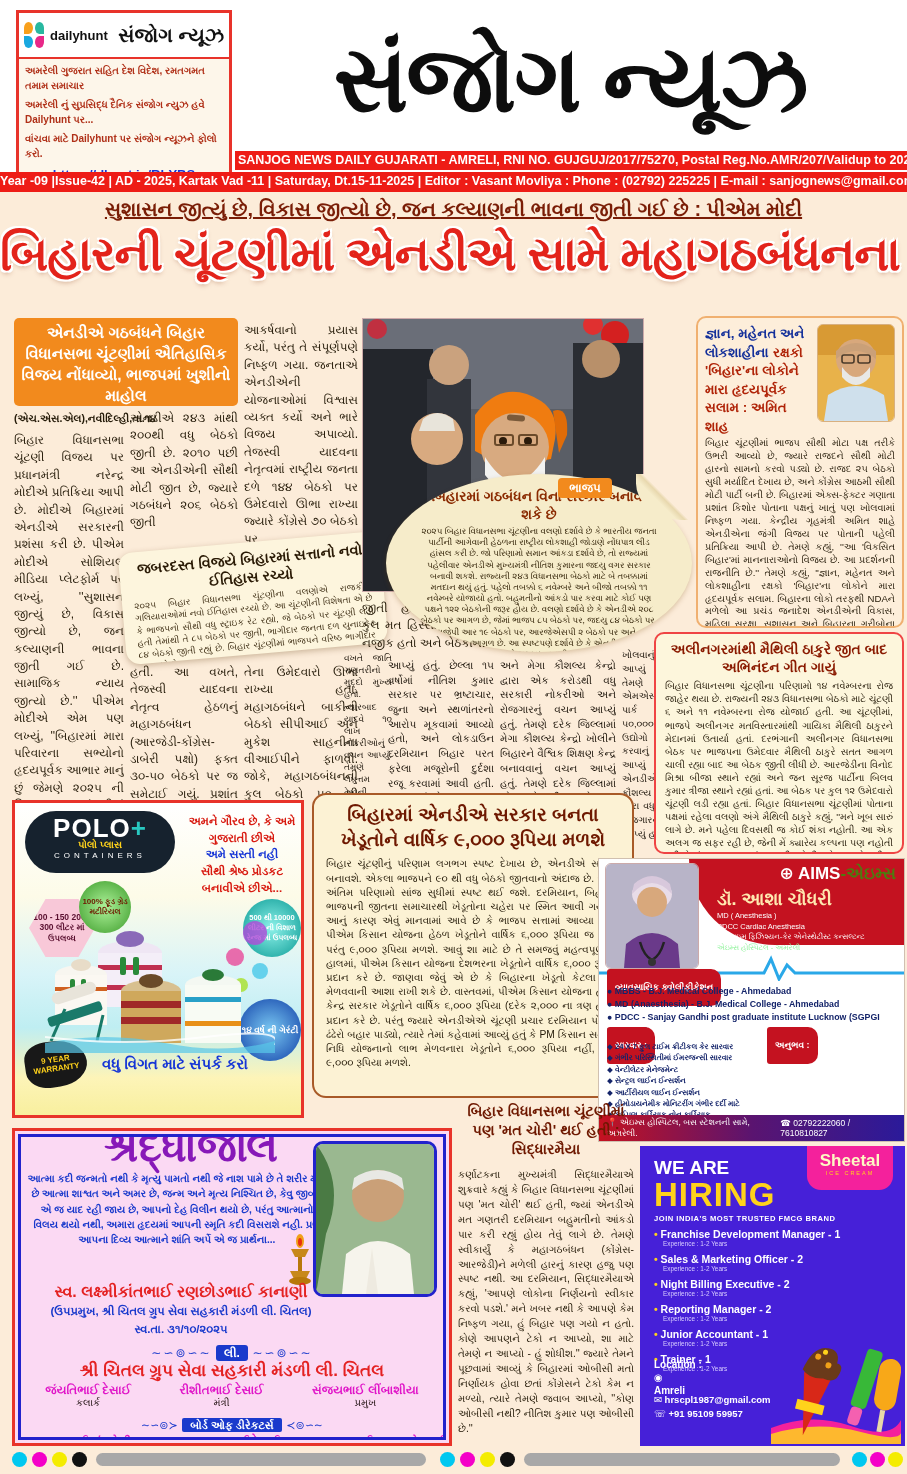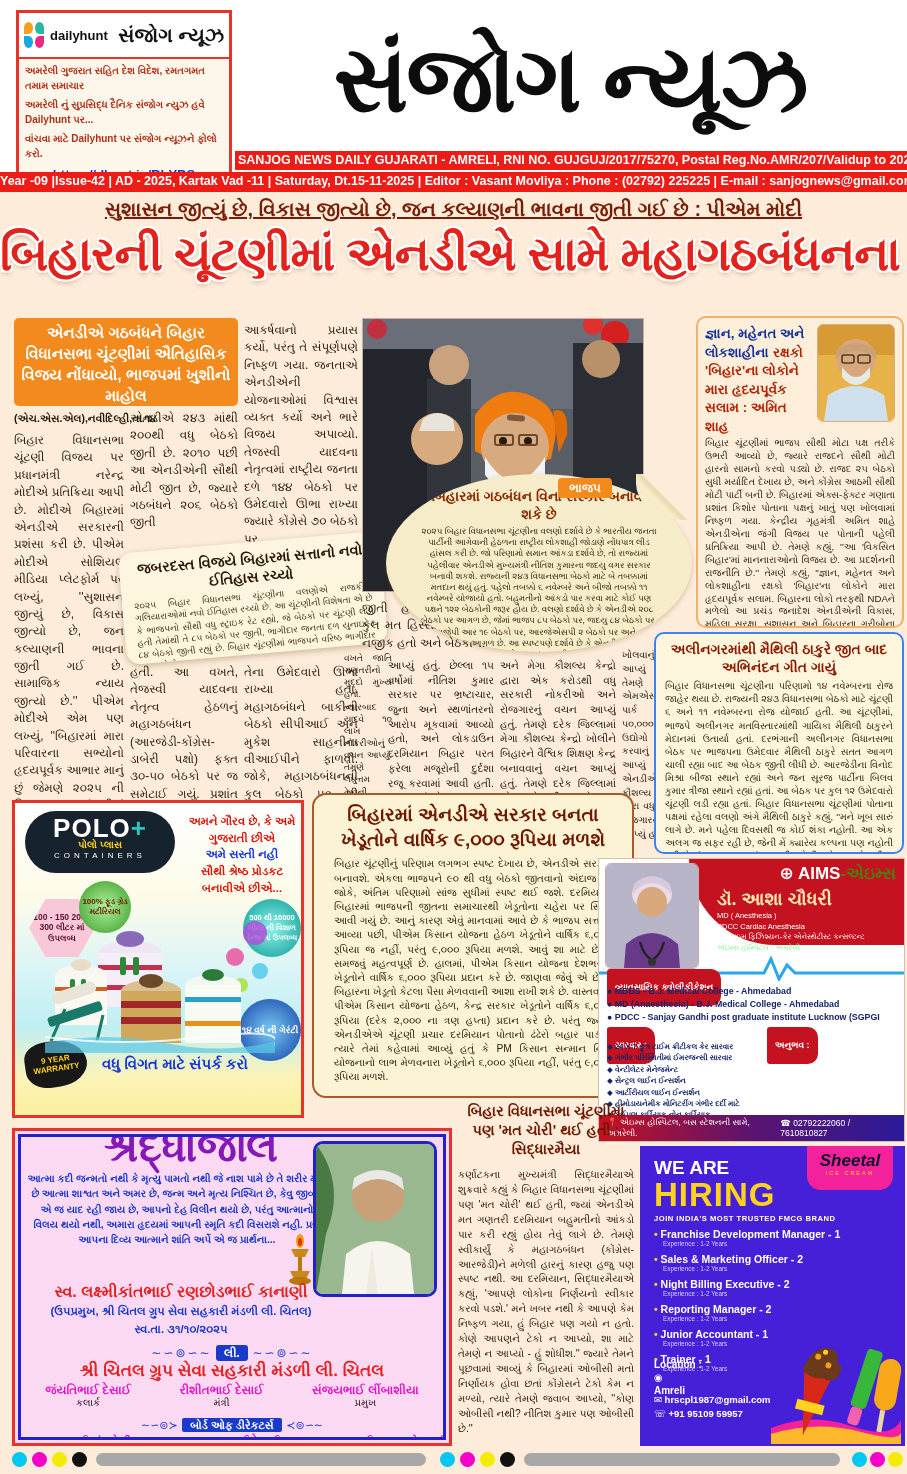--- a/index.html
+++ b/index.html
@@ -52,27 +52,27 @@
   .curl{left:636px;top:474px;width:56px;height:46px;background:linear-gradient(225deg,#fcecd9 48%,#e8d8ae 52%,#f6ecca 60%);border-radius:0 0 0 80%;z-index:5;}
   .colM1{left:388px;top:658px;width:106px;height:150px;overflow:hidden;font-size:10.5px;line-height:1.4;}
   .colM2{left:500px;top:658px;width:116px;height:150px;overflow:hidden;font-size:10.5px;line-height:1.4;}
   .col5{left:622px;top:648px;width:66px;height:212px;overflow:hidden;font-size:9.5px;line-height:1.45;}
   .shah-box{left:696px;top:316px;width:208px;height:312px;background:#fdeeda;border:2px solid #f0b070;border-radius:10px;
             padding:6px 7px;box-sizing:border-box;overflow:hidden;}
   .shah-head{font-size:13.5px;font-weight:bold;color:#14309a;line-height:1.3;}
   .shah-head2{font-size:13.5px;font-weight:bold;color:#b02408;line-height:1.3;}
   .shah-photo{float:right;width:76px;height:96px;border-radius:6px;margin:0 0 3px 5px;overflow:hidden;border:1px solid #d8b080;}
   .shah-body{font-size:9.6px;line-height:1.35;text-align:justify;color:#241a08;margin-top:2px;}
-  .inset-card{background:#fdf6dc;border:2px solid #3b82f6;border-radius:10px;box-sizing:border-box;overflow:hidden;}
+  .inset-card{background:#fdf6dc;border:2px solid #ef4444;border-radius:10px;box-sizing:border-box;overflow:hidden;}
   .maithili{left:654px;top:632px;width:250px;height:222px;padding:6px 9px;}
   .card-head{font-size:14px;font-weight:bold;color:#8a1a00;text-align:center;line-height:1.3;}
   .card-body{font-size:9.6px;line-height:1.36;text-align:justify;color:#241a08;margin-top:3px;}
   
   .farmers{left:312px;top:793px;width:322px;height:305px;background:#fcf2d4;border:2px solid #a85a28;border-radius:14px;
-           padding:8px 20px;box-sizing:border-box;overflow:hidden;}
+           padding:8px 12px;box-sizing:border-box;overflow:hidden;}
   .farmers-head{font-size:19px;font-weight:bold;color:#6e1800;text-align:center;line-height:1.3;}
   .farmers-body{font-size:10.3px;line-height:1.38;text-align:justify;margin-top:5px;color:#241a08;}
   
   .polo{left:12px;top:800px;width:292px;height:318px;border:3px solid #e8332a;box-sizing:border-box;overflow:hidden;
         background:linear-gradient(180deg,#ffffff 0%,#fdfbe8 30%,#d8f4f8 55%,#bfeef2 72%,#fdf4b8 88%,#f8ef9e 100%);}
   .polo-logo{position:absolute;left:10px;top:8px;width:150px;height:62px;background:#16222e;border-radius:40px;
              color:#fff;text-align:center;padding-top:6px;box-sizing:border-box;}
   .polo-word{font-size:26px;font-weight:900;color:#fff;letter-spacing:1px;line-height:22px;}
   .polo-word b{color:#28c8c0;}
   .polo-sub{font-size:10px;color:#ffd21b;font-weight:bold;}
@@ -124,21 +124,21 @@
   .obit-board{position:absolute;left:0;top:278px;width:100%;text-align:center;}
   .obit-board b{background:#1a3acc;color:#fff;font-size:11px;padding:1px 8px;border-radius:2px;}
   .obit-cols{position:absolute;left:10px;top:296px;width:414px;display:flex;justify-content:space-between;}
   .obit-cols .c{font-size:11.5px;font-weight:bold;color:#e016c8;line-height:1.45;}
   
   .sidda-head{left:458px;top:1102px;width:176px;font-size:14.5px;font-weight:bold;color:#6e1800;text-align:center;line-height:1.3;}
   .sidda-body{left:458px;top:1168px;width:176px;height:290px;font-size:10.3px;line-height:1.45;text-align:justify;overflow:hidden;color:#241a08;}
   
   .hiring{left:640px;top:1146px;width:265px;height:300px;background:#4620d8;box-sizing:border-box;overflow:hidden;color:#fff;}
   .sheetal{position:absolute;right:12px;top:0;width:86px;height:44px;background:#f4219c;border-radius:0 0 14px 14px;text-align:center;}
-  .sheetal .s1{font-size:17px;font-weight:900;font-style:italic;color:#0f172a;line-height:30px;}
+  .sheetal .s1{font-size:17px;font-weight:900;color:#fef9c3;line-height:30px;}
   .sheetal .s2{font-size:5.5px;letter-spacing:2px;color:#ffd21b;margin-top:-6px;}
   .we-are{position:absolute;left:14px;top:12px;font-size:19px;font-weight:900;line-height:1.0;color:#fff;}
   .hire-word{position:absolute;left:14px;top:30px;font-size:33px;font-weight:900;color:#ffd21b;letter-spacing:1px;}
   .hire-sub{position:absolute;left:14px;top:68px;font-size:7.6px;font-weight:bold;color:#fff;letter-spacing:.5px;}
   .jobs{position:absolute;left:14px;top:82px;width:200px;}
   .job{margin-bottom:6px;}
   .job .jt{font-size:10.5px;font-weight:900;color:#fff;}
   .job .jt::before{content:"• ";color:#ffd21b;}
   .job .je{font-size:6.4px;color:#d8ccff;margin-left:9px;}
   .hire-loc{position:absolute;left:14px;top:212px;font-size:10.5px;font-weight:900;}

